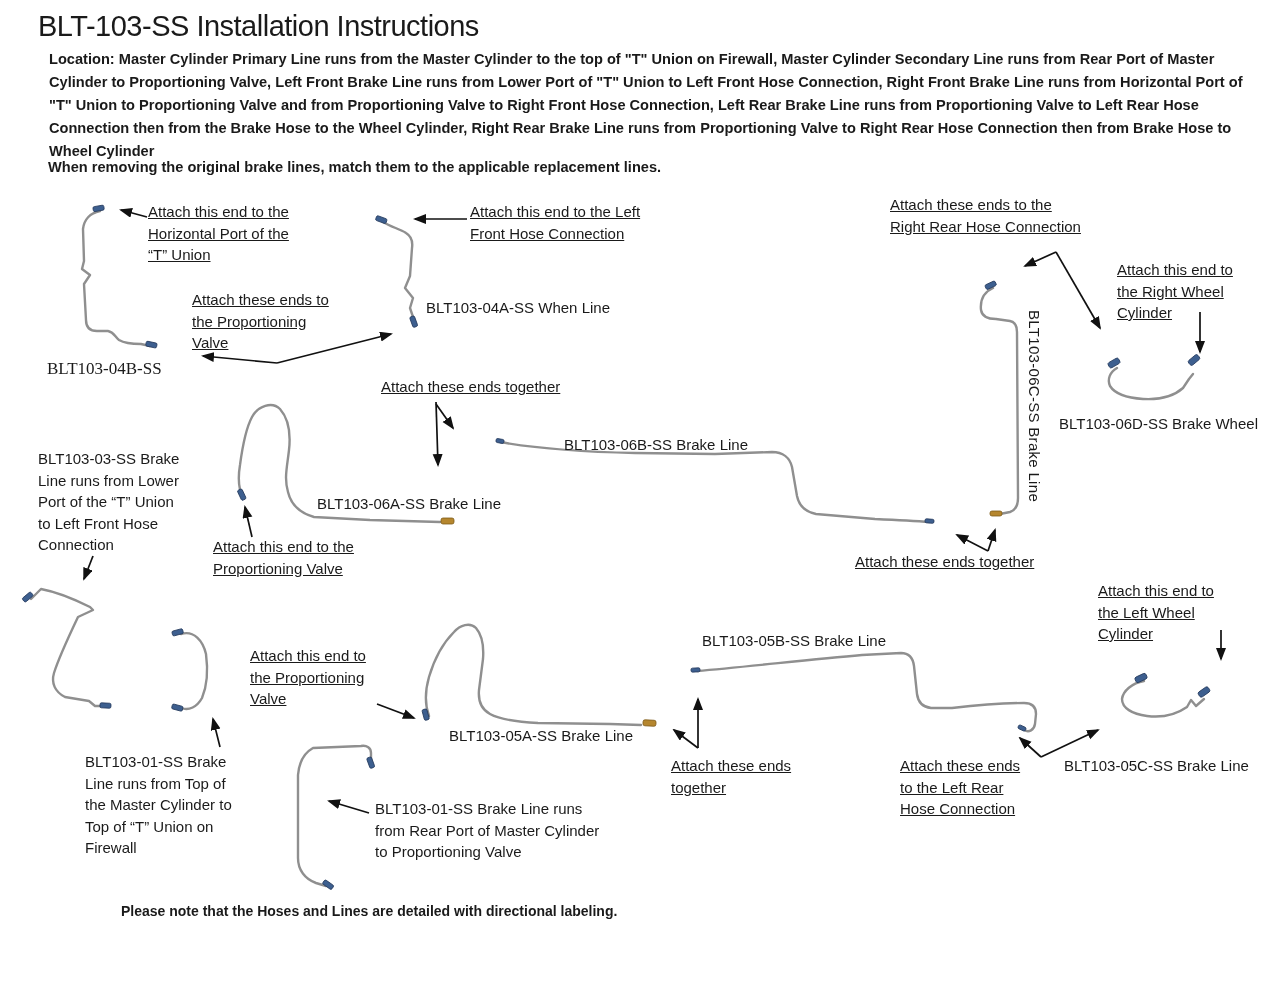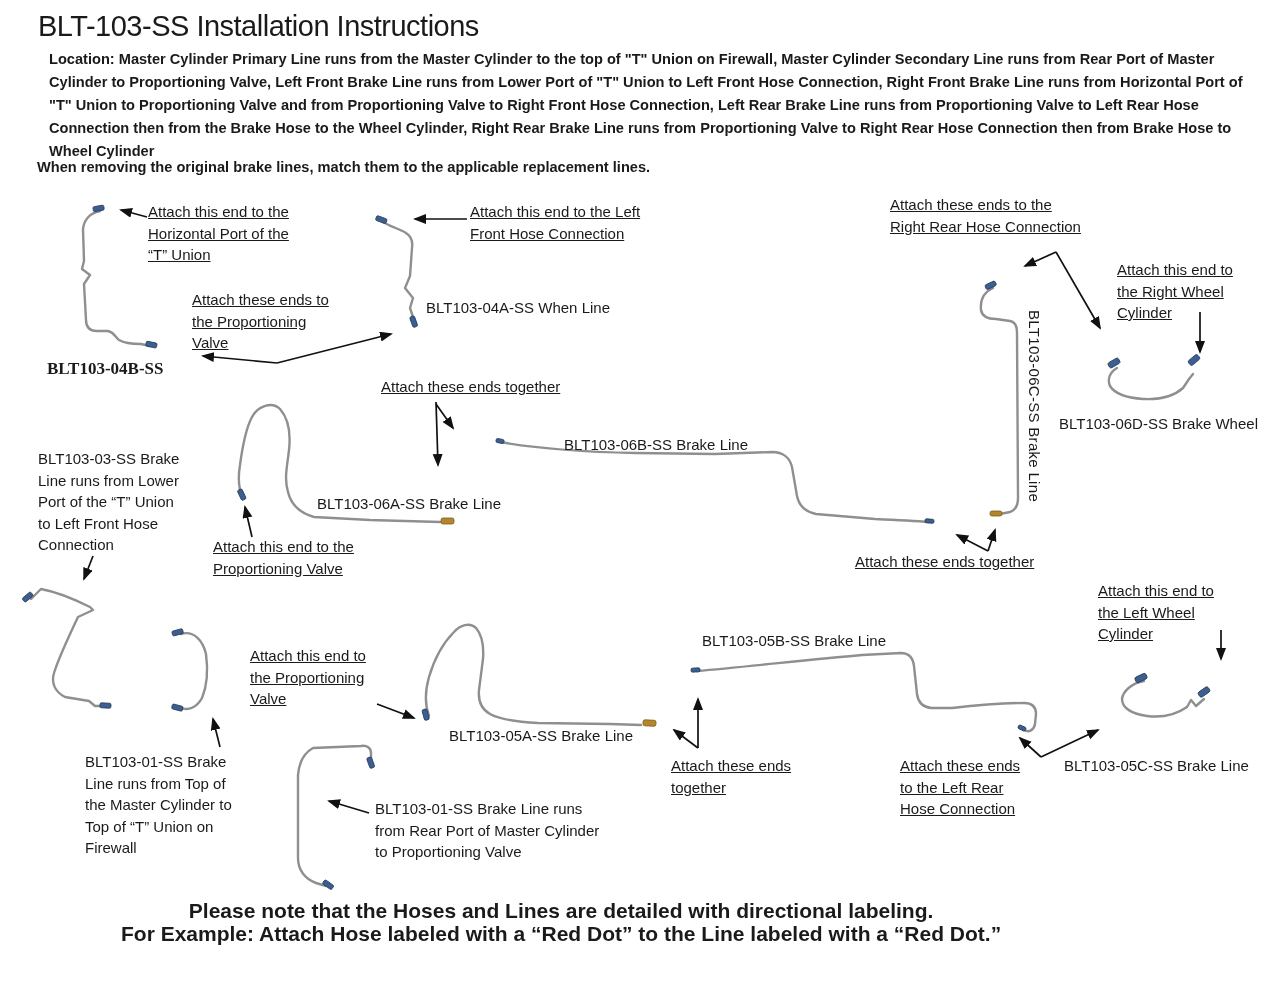--- a/index.html
+++ b/index.html
@@ -6,26 +6,26 @@
   body {
     width:1280px; height:989px; position:relative; overflow:hidden;
     background:#ffffff; color:#1a1a1a;
     font-family:"Liberation Sans", sans-serif;
   }
   .abs { position:absolute; }
   #title { font-size:29px; font-weight:normal; letter-spacing:-0.5px; }
   .bpar { font-weight:bold; font-size:14.6px; line-height:23px; }
   .ann  { font-size:15px; line-height:21.5px; white-space:pre-line;text-decoration:underline; }
   .lbl  { font-size:15px; line-height:21.5px; white-space:pre-line; }
-  .serif{ font-family:"Liberation Serif", serif; font-size:17px;font-weight:bold; }
+  .serif{ font-family:"Liberation Serif", serif; font-size:17px; }
   .vlabel {
     writing-mode:vertical-rl; font-size:15px; line-height:15px;
     letter-spacing:0.3px; white-space:nowrap;
   }
-  .footer { font-weight:bold; font-size:21px; line-height:22.5px;text-align:center; }
+  .footer { font-weight:bold; font-size:14px; line-height:22.5px; }
   svg { display:block; }
   .tube { fill:none; stroke:#8f8f8f; stroke-width:2.4; stroke-linecap:round; stroke-linejoin:round; }
   .fit  { fill:#3d5f8f; stroke:#24395c; stroke-width:0.8; }
   .brass{ fill:#b5862e; stroke:#7d5a17; stroke-width:0.8; }
   .arrow{ fill:none; stroke:#111111; stroke-width:1.7; }
 </style>
 </head>
 <body>
 
 <svg class="abs" style="left:0;top:0" width="1280" height="989" viewBox="0 0 1280 989">
@@ -129,21 +129,21 @@
     <path class="arrow" marker-end="url(#ah)" d="M 1041,757 L 1098,730"></path>
     <path class="arrow" marker-end="url(#ah)" d="M 220,747 L 213,719"></path>
     <path class="arrow" marker-end="url(#ah)" d="M 369,813 L 329,801"></path>
   </g>
 </svg>
 
 <h1 id="title" class="abs" style="left:38px;top:10px;margin:0">BLT-103-SS Installation Instructions</h1>
 
 <p class="abs bpar" style="left:49px;top:48px;width:1202px;margin:0">Location: Master Cylinder Primary Line runs from the Master Cylinder to the top of "T" Union on Firewall, Master Cylinder Secondary Line runs from Rear Port of Master Cylinder to Proportioning Valve, Left Front Brake Line runs from Lower Port of "T" Union to Left Front Hose Connection, Right Front Brake Line runs from Horizontal Port of "T" Union to Proportioning Valve and from Proportioning Valve to Right Front Hose Connection, Left Rear Brake Line runs from Proportioning Valve to Left Rear Hose Connection then from the Brake Hose to the Wheel Cylinder, Right Rear Brake Line runs from Proportioning Valve to Right Rear Hose Connection then from Brake Hose to Wheel Cylinder</p>
 
-<p class="abs bpar" style="left:37px;top:156px;width:900px;margin:0">When removing the original brake lines, match them to the applicable replacement lines.</p>
+<p class="abs bpar" style="left:48px;top:156px;width:900px;margin:0">When removing the original brake lines, match them to the applicable replacement lines.</p>
 
 <div class="abs ann" style="left:148px;top:201px;width:185px">Attach this end to the
 Horizontal Port of the
 “T” Union</div>
 
 <div class="abs ann" style="left:470px;top:201px;width:210px">Attach this end to the Left
 Front Hose Connection</div>
 
 <div class="abs ann" style="left:192px;top:289px;width:165px">Attach these ends to
 the Proportioning
@@ -207,14 +207,13 @@
 the Master Cylinder to
 Top of “T” Union on
 Firewall</div>
 
 <div class="abs lbl" style="left:375px;top:798px;width:260px">BLT103-01-SS Brake Line runs
 from Rear Port of Master Cylinder
 to Proportioning Valve</div>
 
 <div class="abs footer" style="left:121px;top:900px">
   <div>Please note that the Hoses and Lines are detailed with directional labeling.</div>
-  <div>For Example: Attach Hose labeled with a “Red Dot” to the Line labeled with a “Red Dot.”</div>
 </div>
 
 </body></html>

